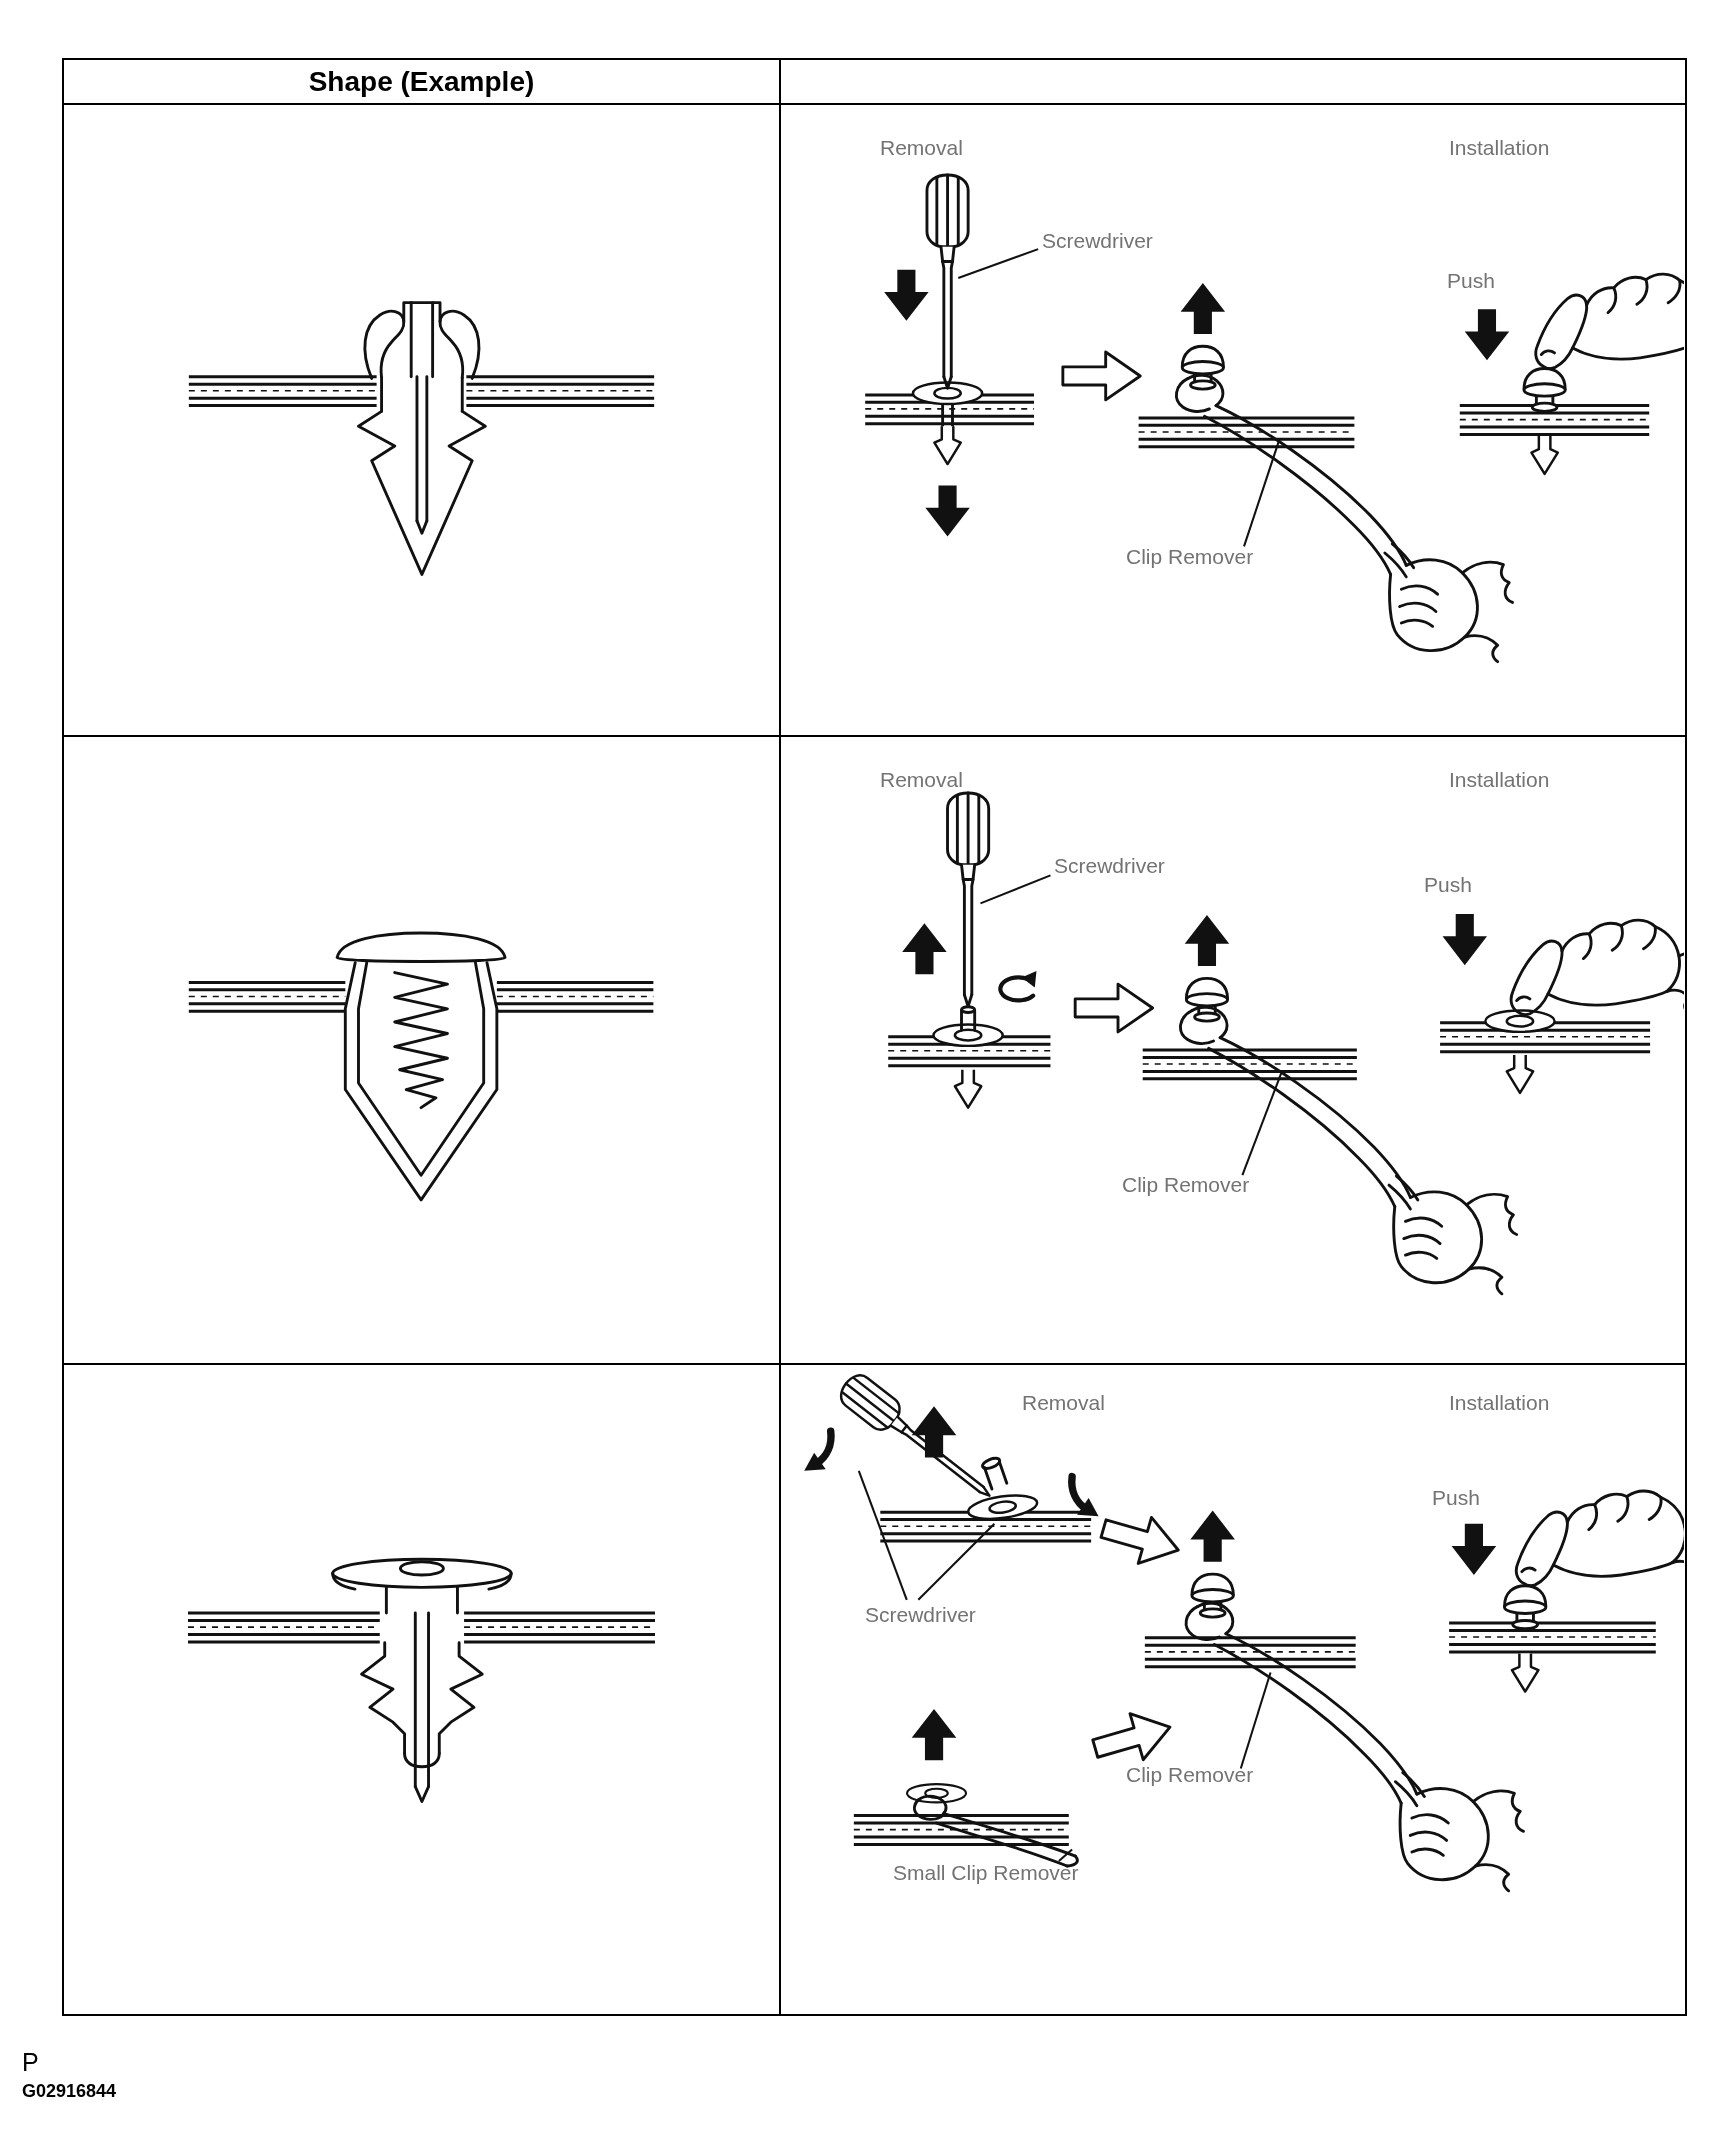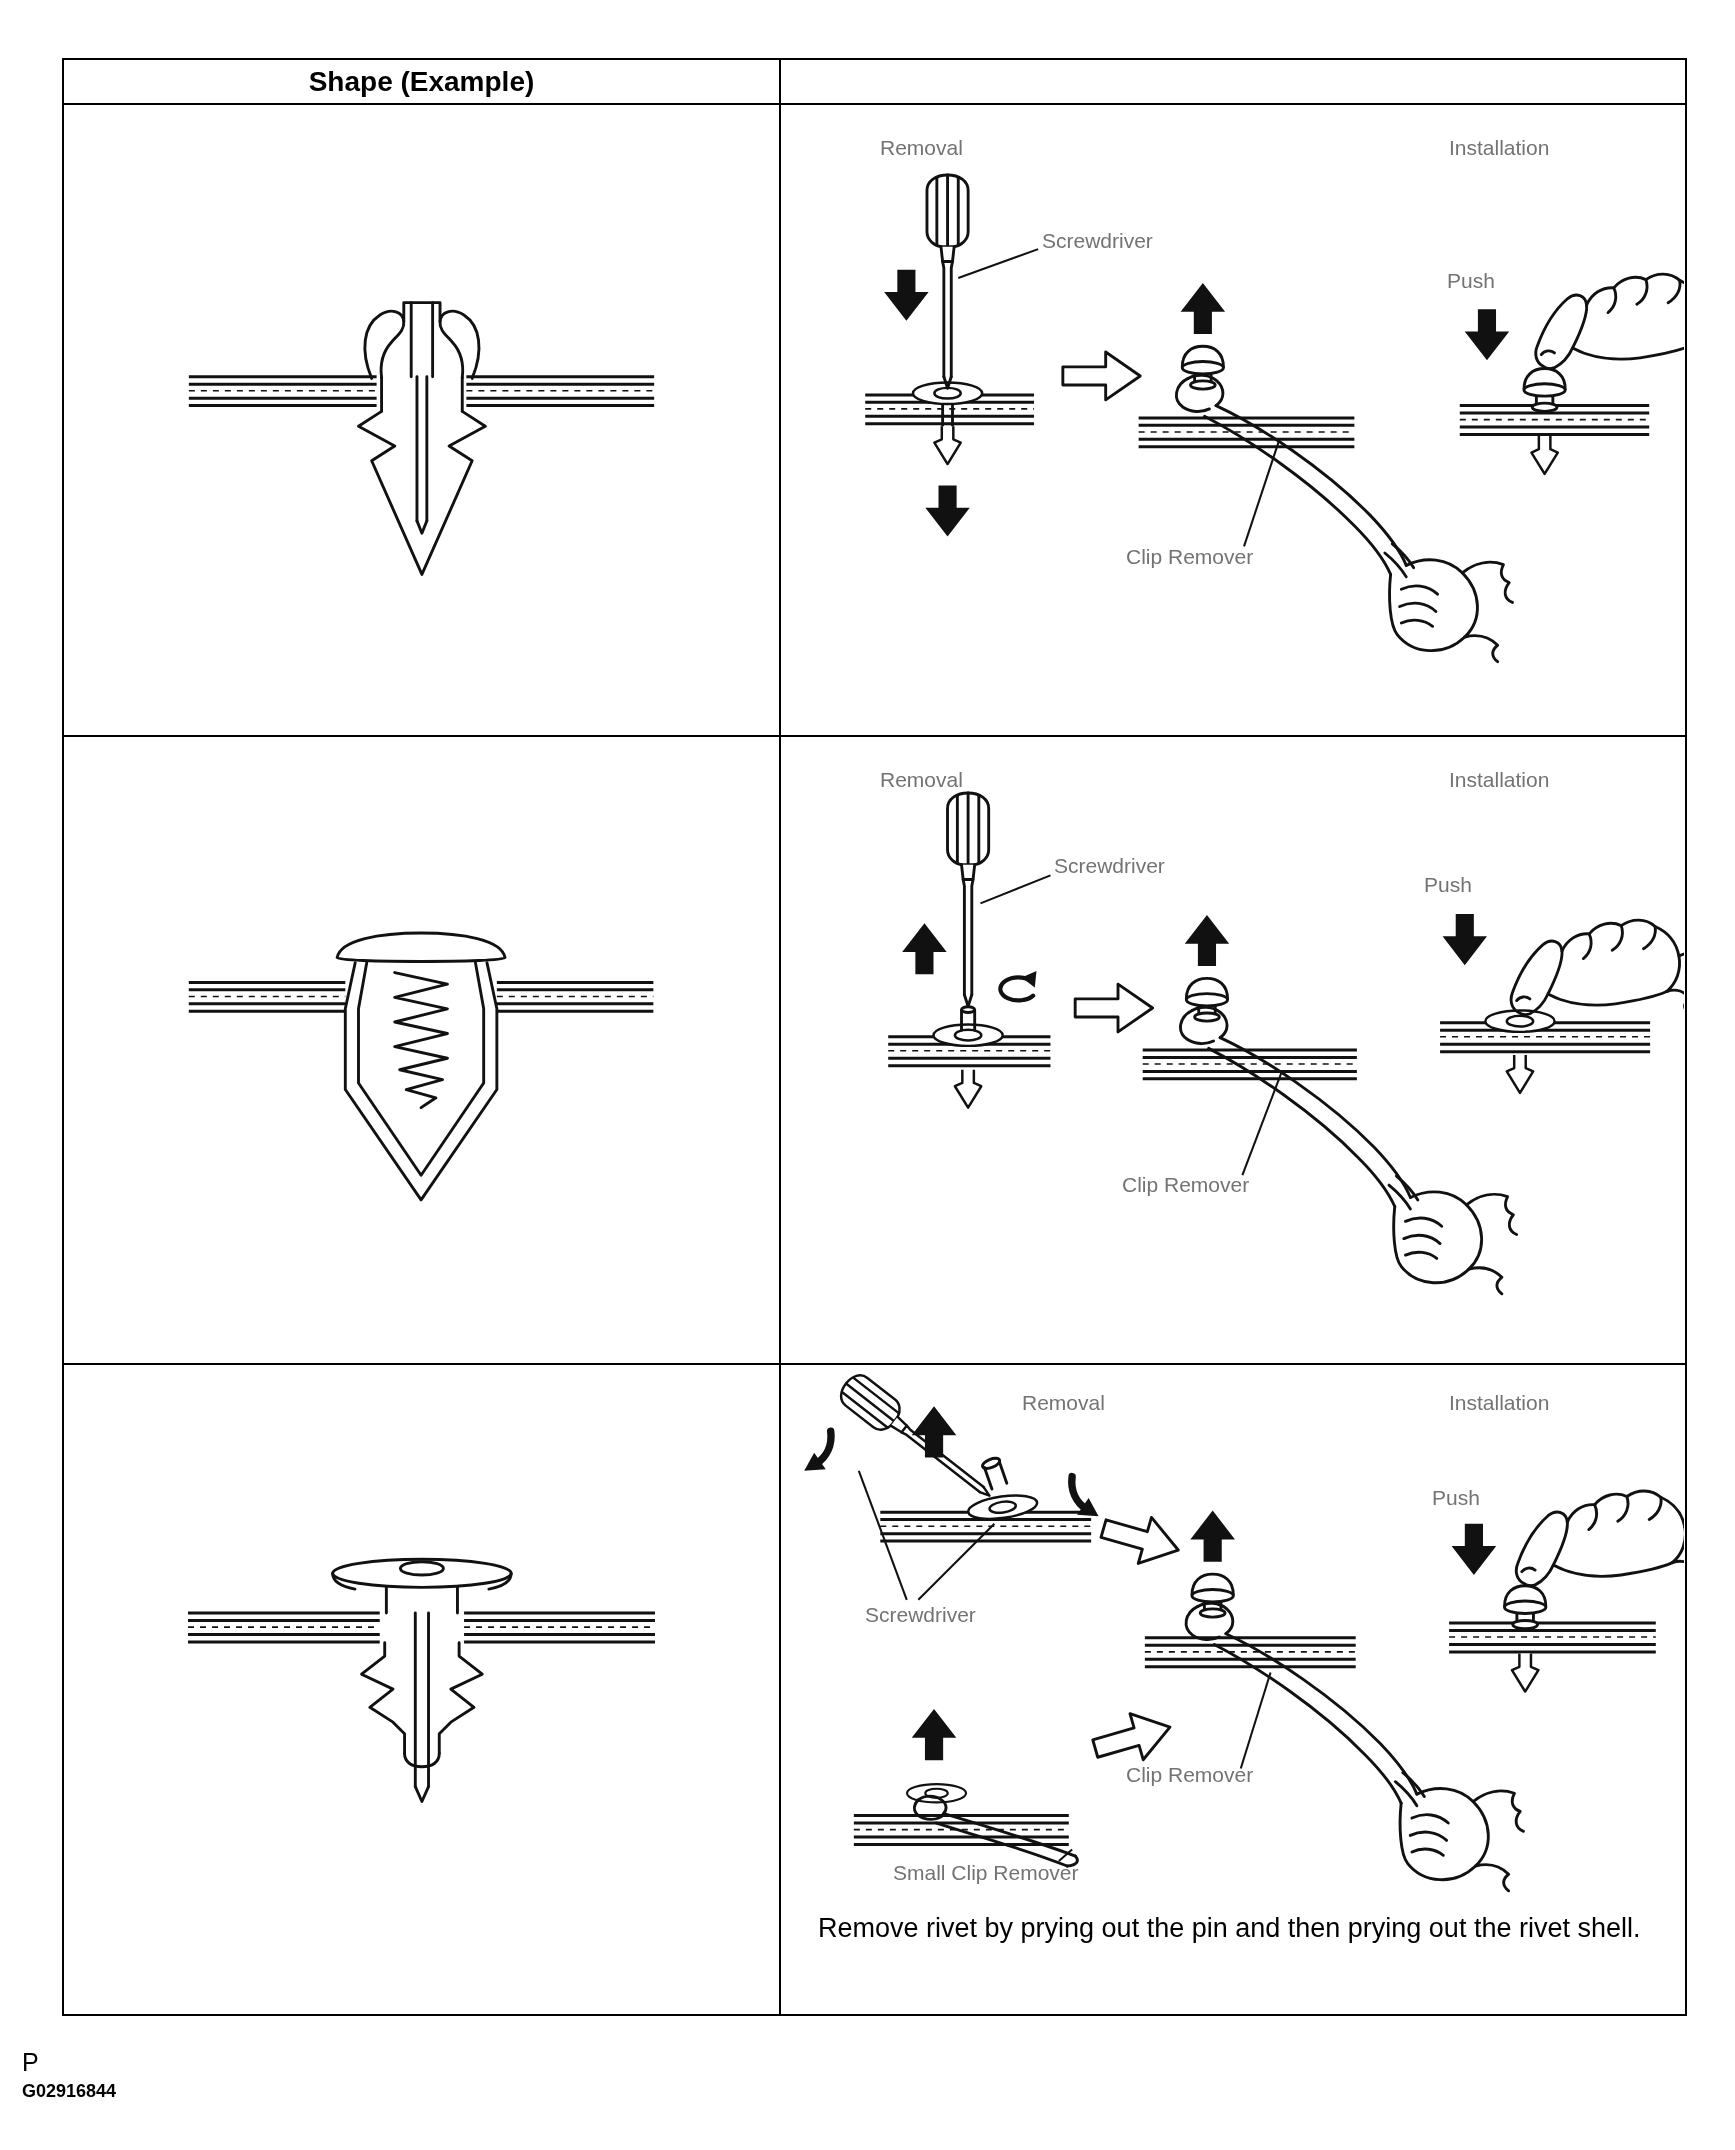--- a/index.html
+++ b/index.html
@@ -16,21 +16,21 @@
     position:absolute; left:62px; top:58px; width:1625px;
     border:2.5px solid #000; background:#fff;
   }
   .t-row { display:grid; grid-template-columns:717px 903px; border-bottom:2.5px solid #000; }
   .t-row:last-child { border-bottom:none; }
   .t-head { height:45px; }
   .t-r1 { height:632px; }
   .t-r2 { height:628px; }
   .t-r3 { height:649px; }
 
-  .cell { position:relative; overflow:hidden; background:#fff; }
+  .cell { position:relative; overflow:hidden; background:#fff;text-align:center; }
   .shape-cell { border-right:2.5px solid #000; }
   .th {
     display:flex; align-items:center; justify-content:center;
     font-size:28px; font-weight:bold;
   }
   .th.shape-cell { border-right:2.5px solid #000; }
 
   svg.scene, svg.shape-svg { position:absolute; left:0; top:0; width:100%; height:100%; }
 
   .scene-label {
@@ -297,21 +297,20 @@
           <use href="#def-pin-tip" transform="translate(900,349)"></use>
           <use href="#def-dome-rivet" transform="translate(900,292)"></use>
           <use href="#def-push-hand" transform="translate(900,262)"></use>
         </svg>
         <div class="scene-label" style="left:241px;top:26.4px">Removal</div>
         <div class="scene-label" style="left:668px;top:26.4px">Installation</div>
         <div class="scene-label" style="left:84px;top:238px">Screwdriver</div>
         <div class="scene-label" style="left:345px;top:398px">Clip Remover</div>
         <div class="scene-label" style="left:112px;top:496px">Small Clip Remover</div>
         <div class="scene-label" style="left:651px;top:121px">Push</div>
-        <div class="caption" style="left:37px;top:546px;width:843px">Remove rivet by prying out the pin and then prying out the rivet shell.</div>
       </div>
     </div>
 
   </div>
 
   <div class="footer-p">P</div>
   <div class="footer-id">G02916844</div>
 
 </div>
 

